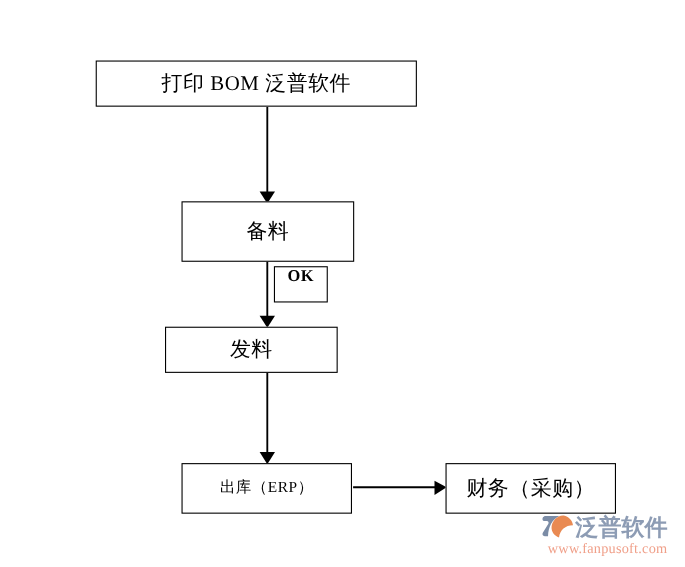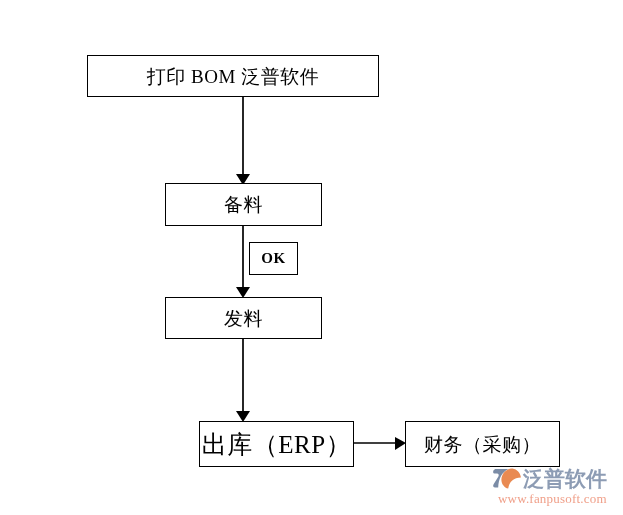--- a/index.html
+++ b/index.html
@@ -48,37 +48,36 @@
     left: 87px;
     top: 55px;
     width: 292px;
     height: 42px;
     font-size: 19px;
   }
   #node-prepare {
     left: 165px;
     top: 183px;
     width: 157px;
-    height: 43px;
+    height: 55px;
     font-size: 19px;
   }
   #node-issue {
-    left: 165px;
+    left: 150px;
     top: 297px;
     width: 157px;
     height: 42px;
     font-size: 19px;
   }
   #node-outbound {
     left: 165px;
     top: 421px;
     width: 155px;
     height: 46px;
-    font-size: 25px;
-    margin-left: 34px;
+    font-size: 14px;
   }
   #node-finance {
     left: 405px;
     top: 421px;
     width: 155px;
     height: 46px;
     font-size: 19px;
     font-family: Liberation Serif, serif;
   }
 
@@ -86,21 +85,20 @@
   #label-ok {
     position: absolute;
     left: 249px;
     top: 242px;
     width: 49px;
     height: 33px;
     box-sizing: border-box;
     border: 1.6px solid #000000;
     background: #ffffff;
     display: flex;
-    align-items: center;
     justify-content: center;
     font-size: 15px;
     font-weight: bold;
     color: #000000;
     letter-spacing: 0.5px;
   }
 
   
   .conn {
     position: absolute;

